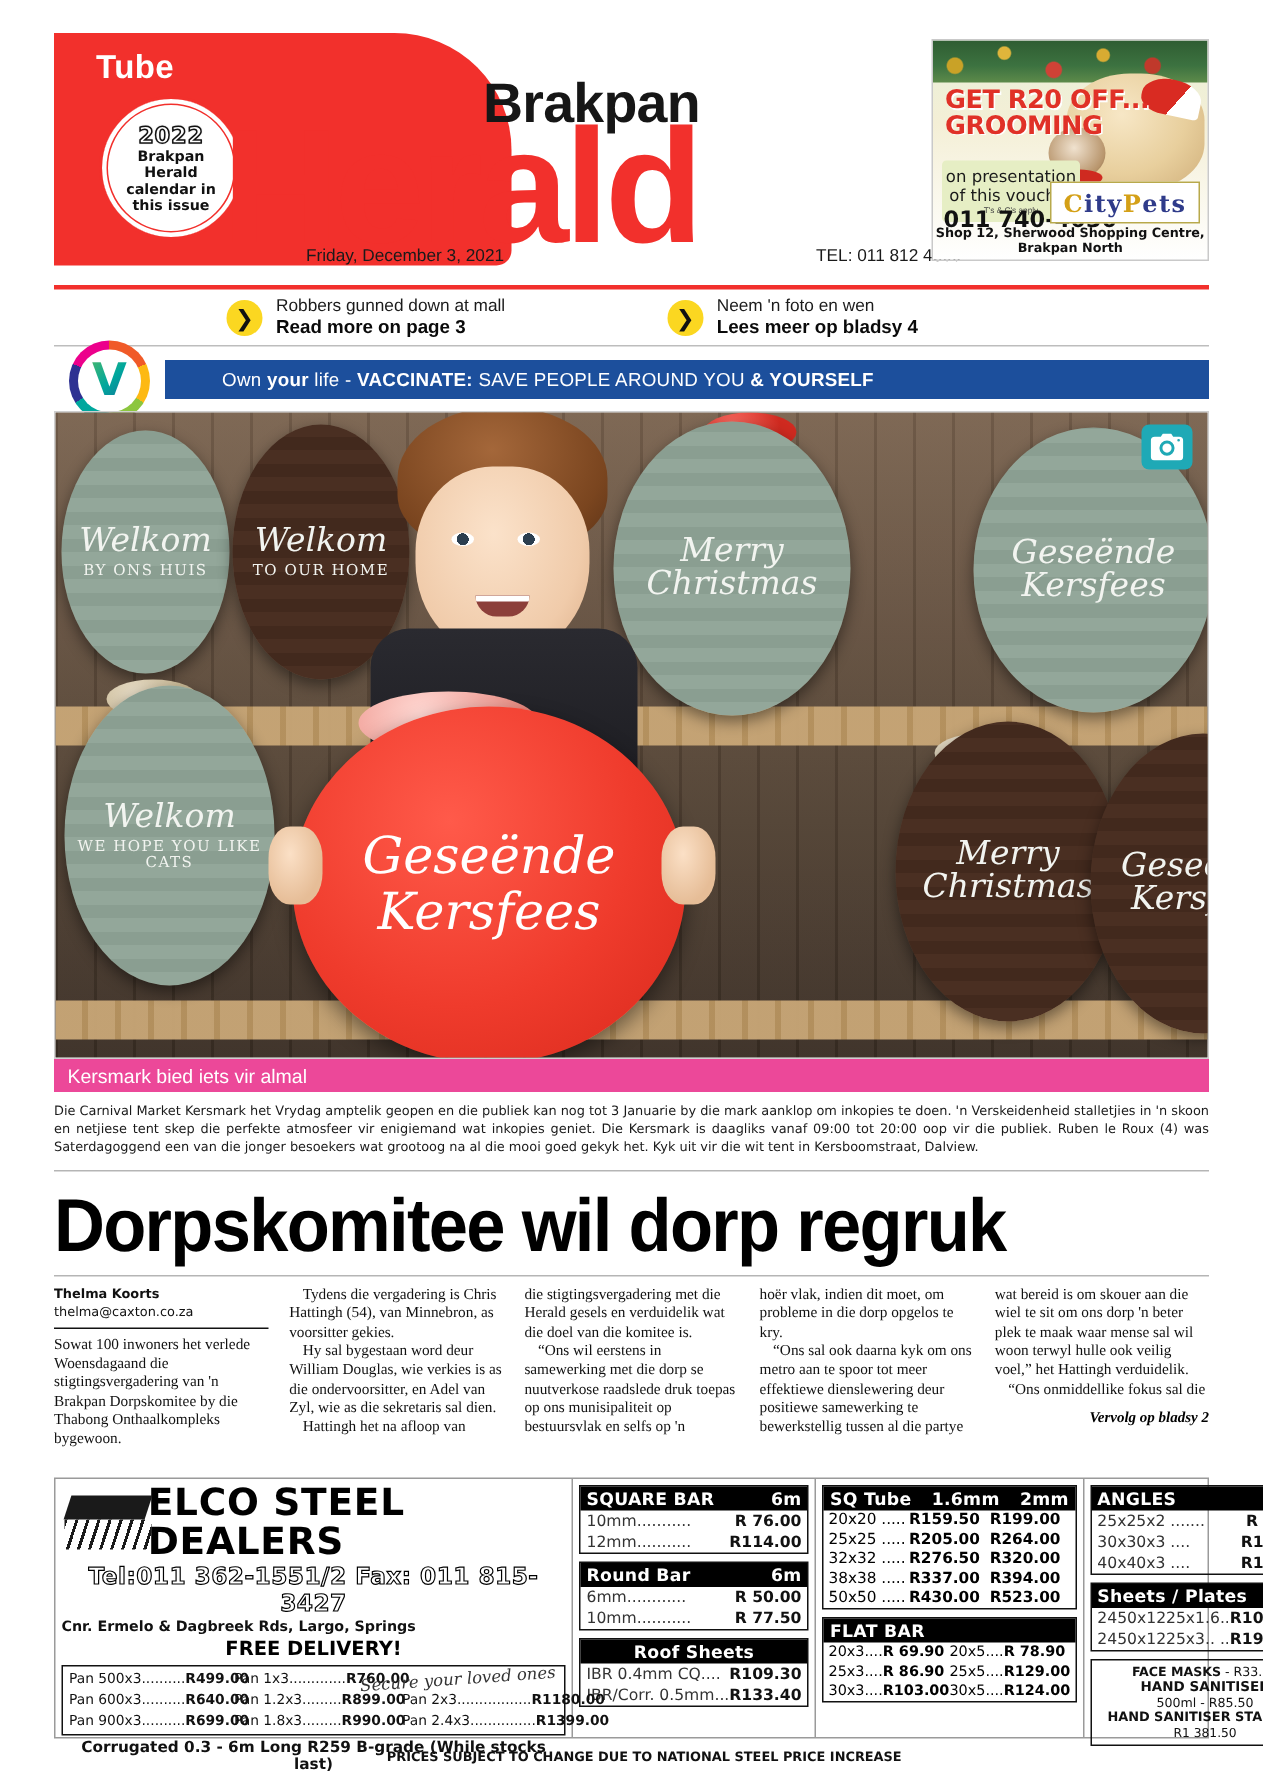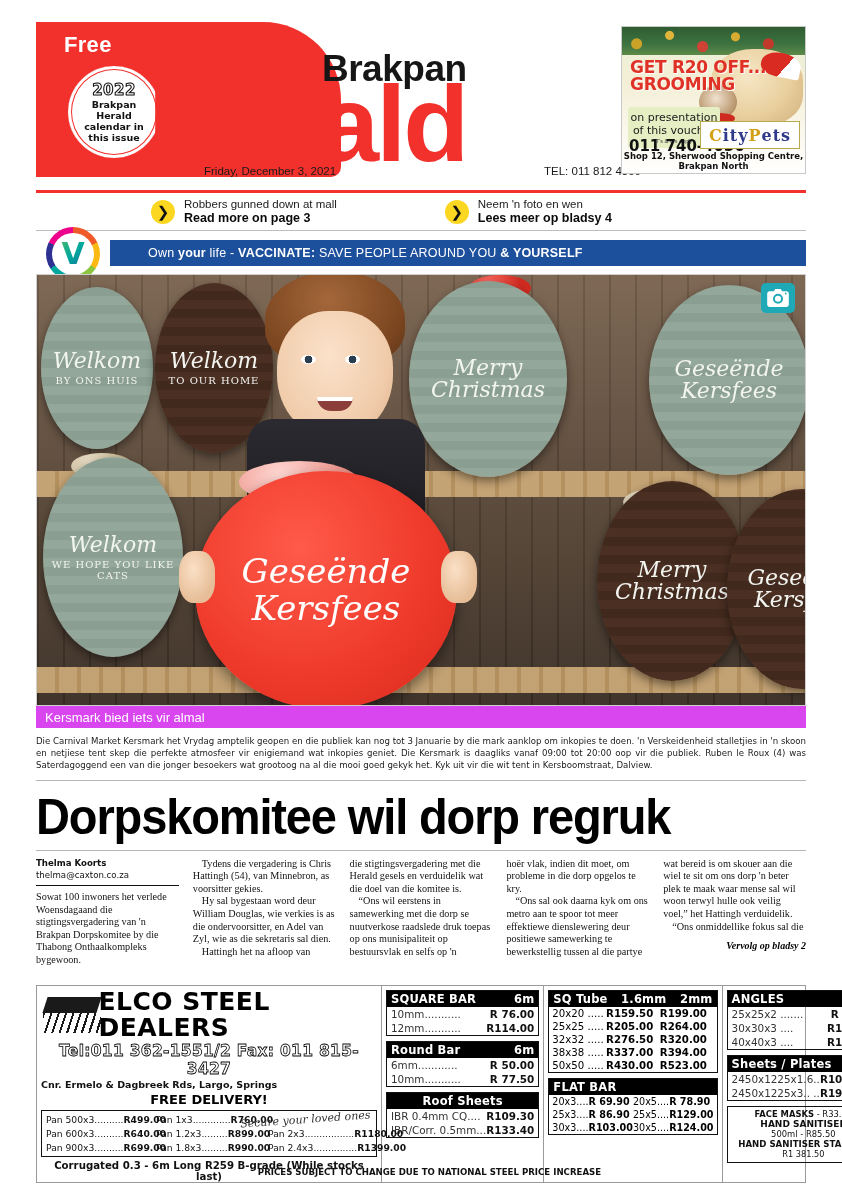--- a/index.html
+++ b/index.html
@@ -303,21 +303,21 @@
   .cam-badge {
     position: absolute; right: 10px; top: 8px;
     width: 34px; height: 30px; border-radius: 5px;
     background: #1fa9b6;
     display: flex; align-items: center; justify-content: center;
   }
   .cam-badge svg { width: 22px; height: 18px; }
 
   
   .cap-bar {
-    margin: 0 36px; background: #d946ef; height: 22px;
+    margin: 0 36px; background: #ec4899; height: 22px;
     display: flex; align-items: center; padding-left: 9px;
   }
   .cap-bar span { color: #fff; font-size: 13px; }
   .cap-body {
     margin: 7px 36px 0 36px; font-size: 8.6px; line-height: 12.2px;
     color: #1a1a1a; text-align: justify;
     font-family: "DejaVu Sans", sans-serif;
   }
   .cap-rule { margin: 8px 36px 0 36px; height: 1px; background: #b5b5b5; }
 
@@ -343,21 +343,21 @@
                  color: #111; line-height: 12px; }
   .by-rule { height: 1px; background: #111; margin: 4px 0 5px 0; }
   .col p { font-size: 10.2px; line-height: 12.6px; color: #111; }
   .col p.ind { text-indent: 9px; }
   .contd { font-family: "Liberation Serif", serif; font-style: italic;
            font-weight: bold; font-size: 10px; text-align: right; margin-top: 7px; }
 
   
   .elco {
     position: absolute; left: 36px; right: 36px; top: 963px;
-    height: 198px; border: 1px solid #9a9a9a; background: #fff;
+    height: 174px; border: 1px solid #9a9a9a; background: #fff;
     display: flex; font-family: "DejaVu Sans", sans-serif;
   }
   .elco-left { width: 345px; border-right: 1px solid #9a9a9a; padding: 3px 4px; position: relative; }
   .elco-brand { display: flex; align-items: center; }
   .elco-logo {
     width: 62px; height: 40px; margin-right: 2px; position: relative;
   }
   .elco-logo .roof {
     position: absolute; left: 4px; top: 2px; width: 54px; height: 16px;
     background: #1a1a1a; transform: skewX(-18deg);
@@ -430,21 +430,21 @@
   }
 </style>
 </head>
 <body>
 
 <div class="page">
 
   <div class="masthead">
 
     <div class="flag-block"></div>
-    <div class="flag-free">Free</div>
+    <div class="flag-free">Tube</div>
 
     <div class="calendar-badge">
       <div class="cb-year">2022</div>
       <div class="cb-txt">Brakpan</div>
       <div class="cb-txt">Herald</div>
       <div class="cb-txt">calendar in</div>
       <div class="cb-txt">this issue</div>
     </div>
 
     <div class="mast-title">Brakpan</div>

